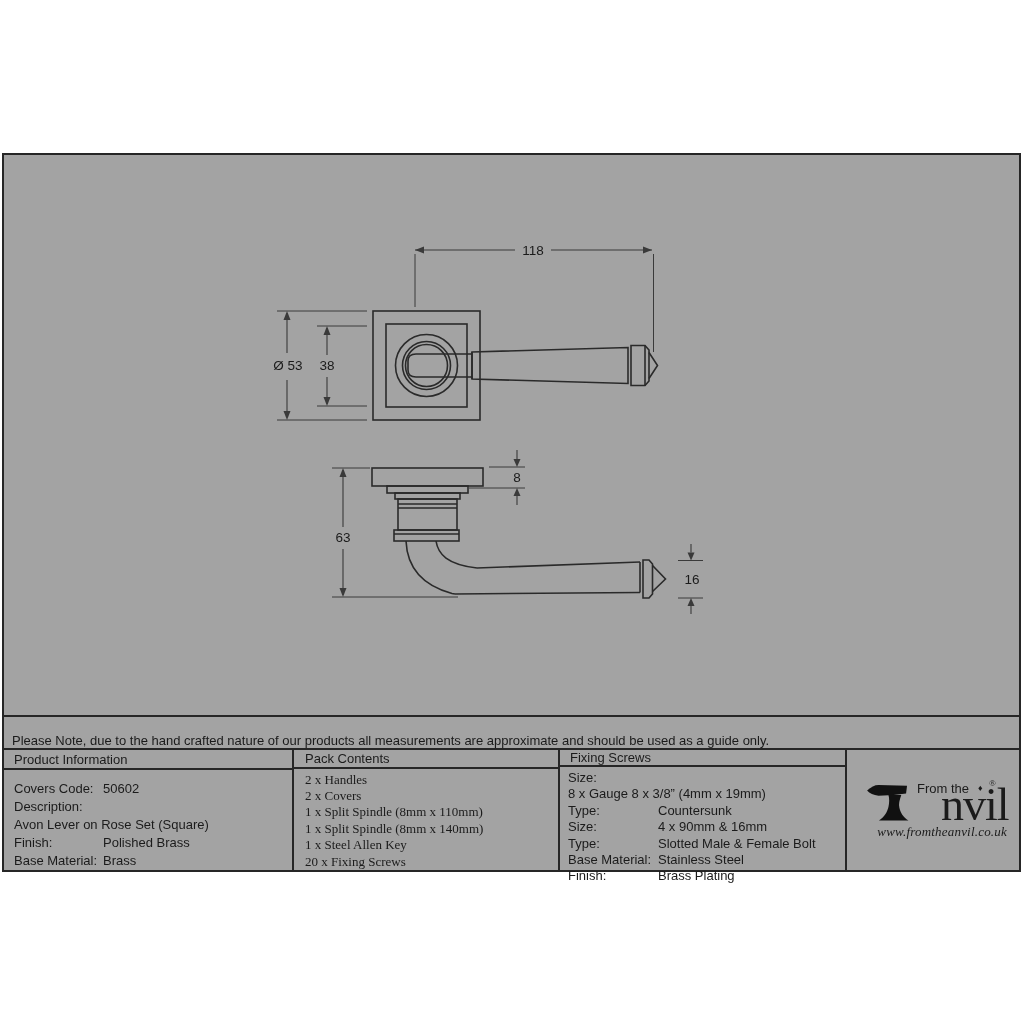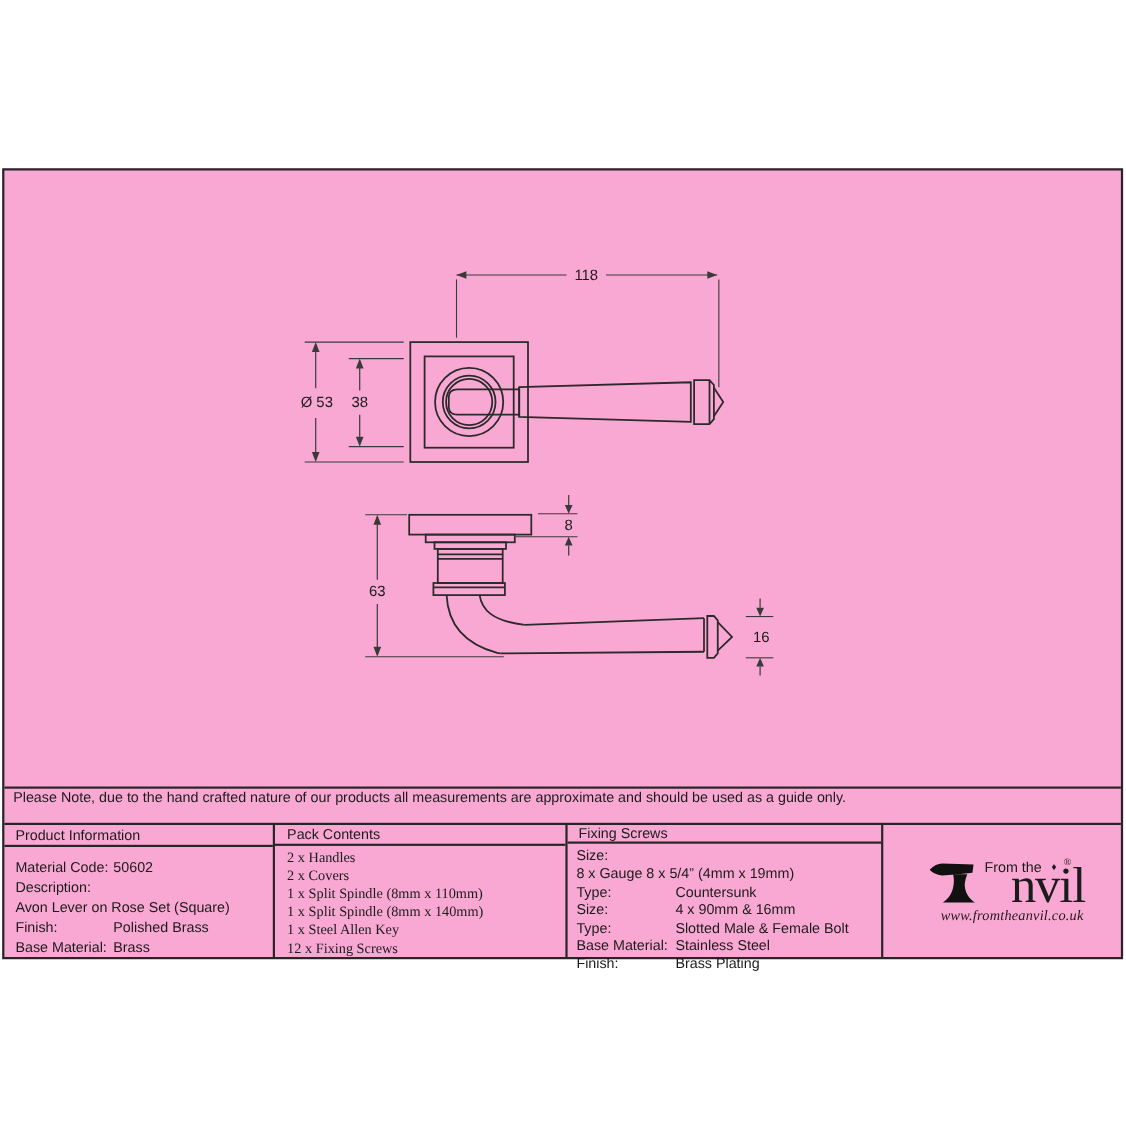--- a/index.html
+++ b/index.html
@@ -1,24 +1,24 @@
 <!DOCTYPE html>
 <html><head>
 <meta charset="utf-8">
 <style>
   html,body{margin:0;padding:0;background:#fff;}
   body{width:1024px;height:1024px;position:relative;font-family:"Liberation Sans",sans-serif;color:#1b1b1b;}
-  .sheet{position:absolute;left:2px;top:153px;width:1015px;height:715px;border:2px solid #262626;background:#f9a8d4;display:flex;flex-direction:column;}
+  .sheet{position:absolute;left:2px;top:153px;width:1015px;height:715px;border:2px solid #262626;background:#a3a3a3;display:flex;flex-direction:column;}
   .drawing-area{height:560px;position:relative;}
   .drawing-area svg{display:block;}
-  .note-row{height:31px;border-top:2px solid #262626;display:flex;align-items:flex-start;padding-left:8px;font-size:13px;}
+  .note-row{height:31px;border-top:2px solid #262626;display:flex;align-items:flex-end;padding-left:8px;font-size:13px;}
   .spec-table{flex:1;border-top:2px solid #262626;display:flex;min-height:0;}
   .col{display:flex;flex-direction:column;min-width:0;}
   .col + .col{border-left:2px solid #262626;}
-  .col-product{width:244px;}
+  .col-product{width:288px;}
   .col-pack{width:264px;}
   .col-screws{width:285px;}
   .col-logo{flex:1;align-items:center;justify-content:center;}
   .col-head{height:19px;border-bottom:2px solid #262626;font-size:13px;display:flex;align-items:center;}
   .col-product .col-head{padding-left:10px;}
   .col-pack .col-head{padding-left:11px;}
   .col-screws .col-head{padding-left:10px;}
   .col-body{flex:1;font-size:13px;}
   .col-product .col-body{padding:10px 0 0 10px;line-height:18px;}
   .col-pack .col-body{padding:3px 16px 0 11px;line-height:16.4px;font-family:Liberation Serif, serif;}
@@ -136,43 +136,43 @@
 
   <div class="note-row">
     <span>Please Note, due to the hand crafted nature of our products all measurements are approximate and should be used as a guide only.</span>
   </div>
 
   <div class="spec-table">
 
     <div class="col col-product">
       <div class="col-head">Product Information</div>
       <div class="col-body">
-        <div class="kv"><span class="k">Material Code:</span><span class="v">50602</span></div>
+        <div class="kv"><span class="k">Covers Code:</span><span class="v">50602</span></div>
         <div class="kv"><span class="k">Description:</span><span class="v">Avon Lever on Rose Set (Square)</span></div>
         <div class="kv"><span class="k">Finish:</span><span class="v">Polished Brass</span></div>
         <div class="kv"><span class="k">Base Material:</span><span class="v">Brass</span></div>
       </div>
     </div>
 
     <div class="col col-pack">
       <div class="col-head">Pack Contents</div>
       <div class="col-body">
         <div>2 x Handles</div>
         <div>2 x Covers</div>
         <div>1 x Split Spindle (8mm x 110mm)</div>
         <div>1 x Split Spindle (8mm x 140mm)</div>
         <div>1 x Steel Allen Key</div>
-        <div>12 x Fixing Screws</div>
+        <div>20 x Fixing Screws</div>
       </div>
     </div>
 
     <div class="col col-screws">
       <div class="col-head">Fixing Screws</div>
       <div class="col-body">
-        <div class="kv"><span class="k">Size:</span><span class="v">8 x Gauge 8 x 5/4” (4mm x 19mm)</span></div>
+        <div class="kv"><span class="k">Size:</span><span class="v">8 x Gauge 8 x 3/8” (4mm x 19mm)</span></div>
         <div class="kv"><span class="k">Type:</span><span class="v">Countersunk</span></div>
         <div class="kv"><span class="k">Size:</span><span class="v">4 x 90mm &amp; 16mm</span></div>
         <div class="kv"><span class="k">Type:</span><span class="v">Slotted Male &amp; Female Bolt</span></div>
         <div class="kv"><span class="k">Base Material:</span><span class="v">Stainless Steel</span></div>
         <div class="kv"><span class="k">Finish:</span><span class="v">Brass Plating</span></div>
       </div>
     </div>
 
     <div class="col col-logo">
       <div class="logo-box">

